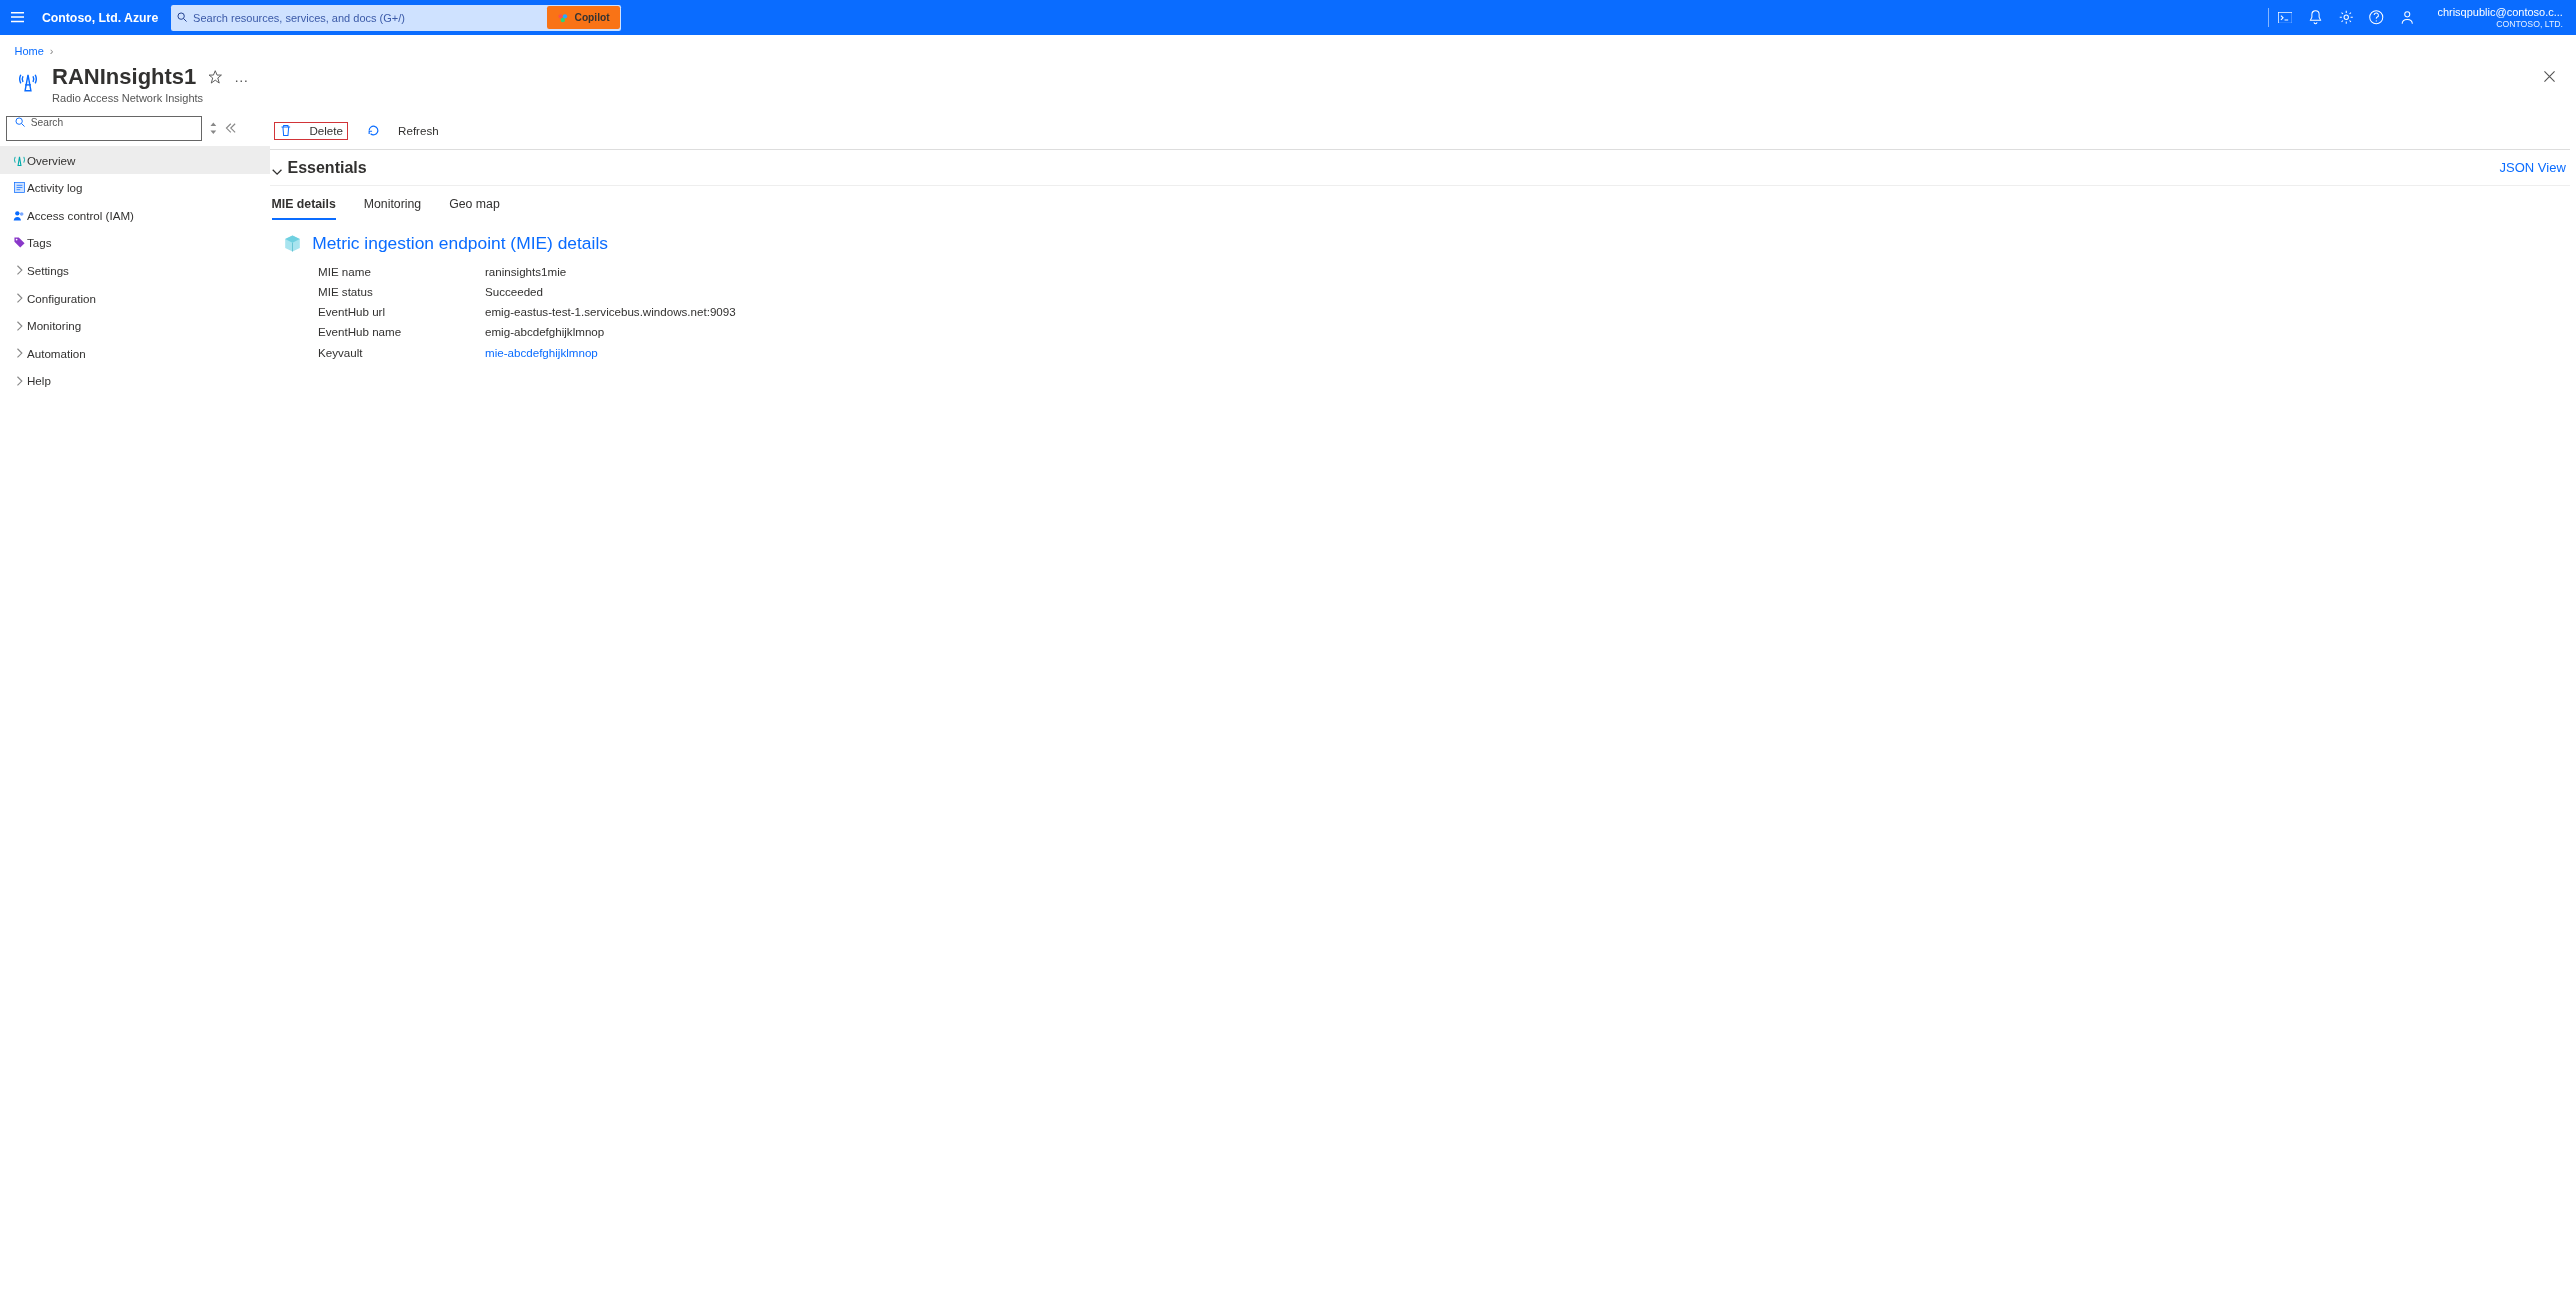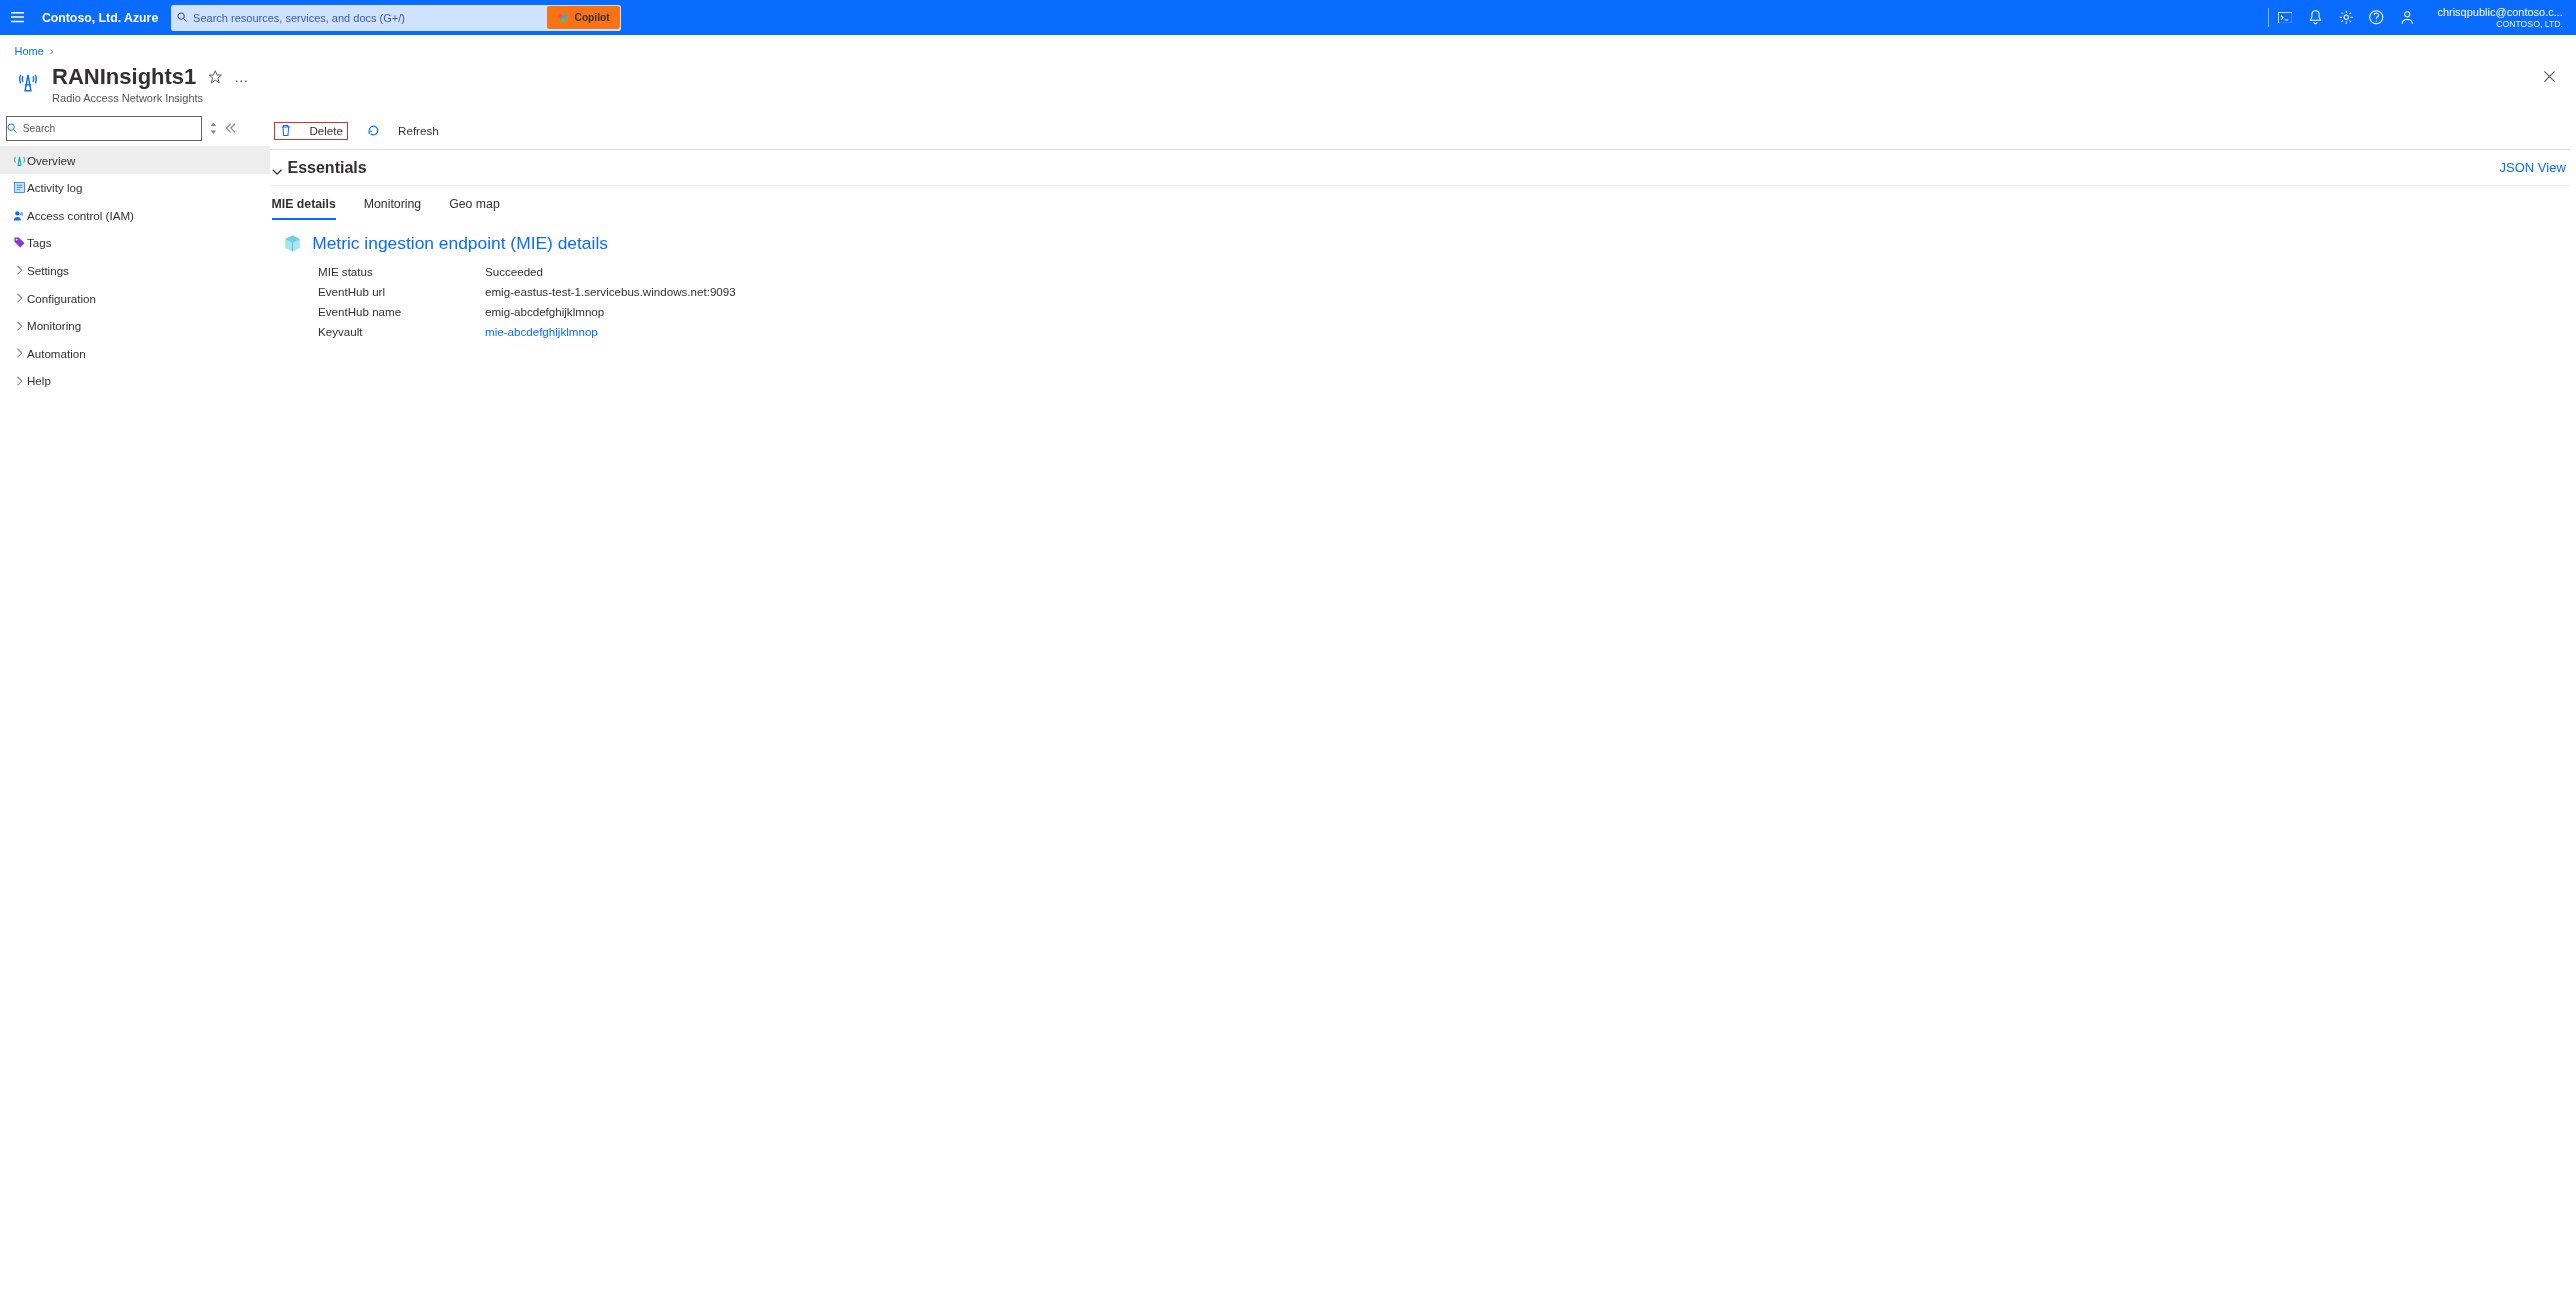--- a/index.html
+++ b/index.html
@@ -67,22 +67,22 @@
   .close-btn { color:#555; cursor:pointer; padding:5.8px; }
 
   
   .body-layout { display:flex; }
   .sidebar { width:270px; flex-shrink:0; }
   .sidebar-search-row { display:flex; align-items:center; gap:7.3px; padding:2.9px 5.8px 5.8px 5.8px; }
   .sidebar-search {
     flex: 0 0 196px;
     height:25px;
     border:0.7px solid #666;
-    display:flex; align-items:center;
-    padding:0 0;
+    display:flex; align-items:flex-start;
+    padding:0 8px;
     color:#555;
     background:#fff;
   }
   .sidebar-search .search-icon { margin-right:5.8px; color:#0a6cff;}
   .sort-btn, .collapse-btn { color:#666; cursor:pointer; }
 
   .nav-item {
     display:flex; align-items:center; gap:1px;
     padding: 7.3px 13px;
     font-size:11.6px;
@@ -381,20 +381,24 @@
         <span class="section-icon">
           <svg width="19" height="19" viewBox="0 0 26 26">
               <path d="M13 2l10 5v12l-10 5-10-5V7z" fill="#a8e4ef"></path>
               <path d="M13 2l10 5-10 5-10-5z" fill="#6fd0e0"></path>
               <path d="M13 12v12" stroke="#4fb8c9" stroke-width="1"></path>
             </svg>
         </span>
         <div class="section-title">Metric ingestion endpoint (MIE) details</div>
       </div>
       <div class="kv-table">
+        <div class="kv-row">
+          <div class="kv-key">MIE name</div>
+          <div class="kv-val">raninsights1mie</div>
+        </div>
         <div class="kv-row">
           <div class="kv-key">MIE status</div>
           <div class="kv-val">Succeeded</div>
         </div>
         <div class="kv-row">
           <div class="kv-key">EventHub url</div>
           <div class="kv-val">emig-eastus-test-1.servicebus.windows.net:9093</div>
         </div>
         <div class="kv-row">
           <div class="kv-key">EventHub name</div>

